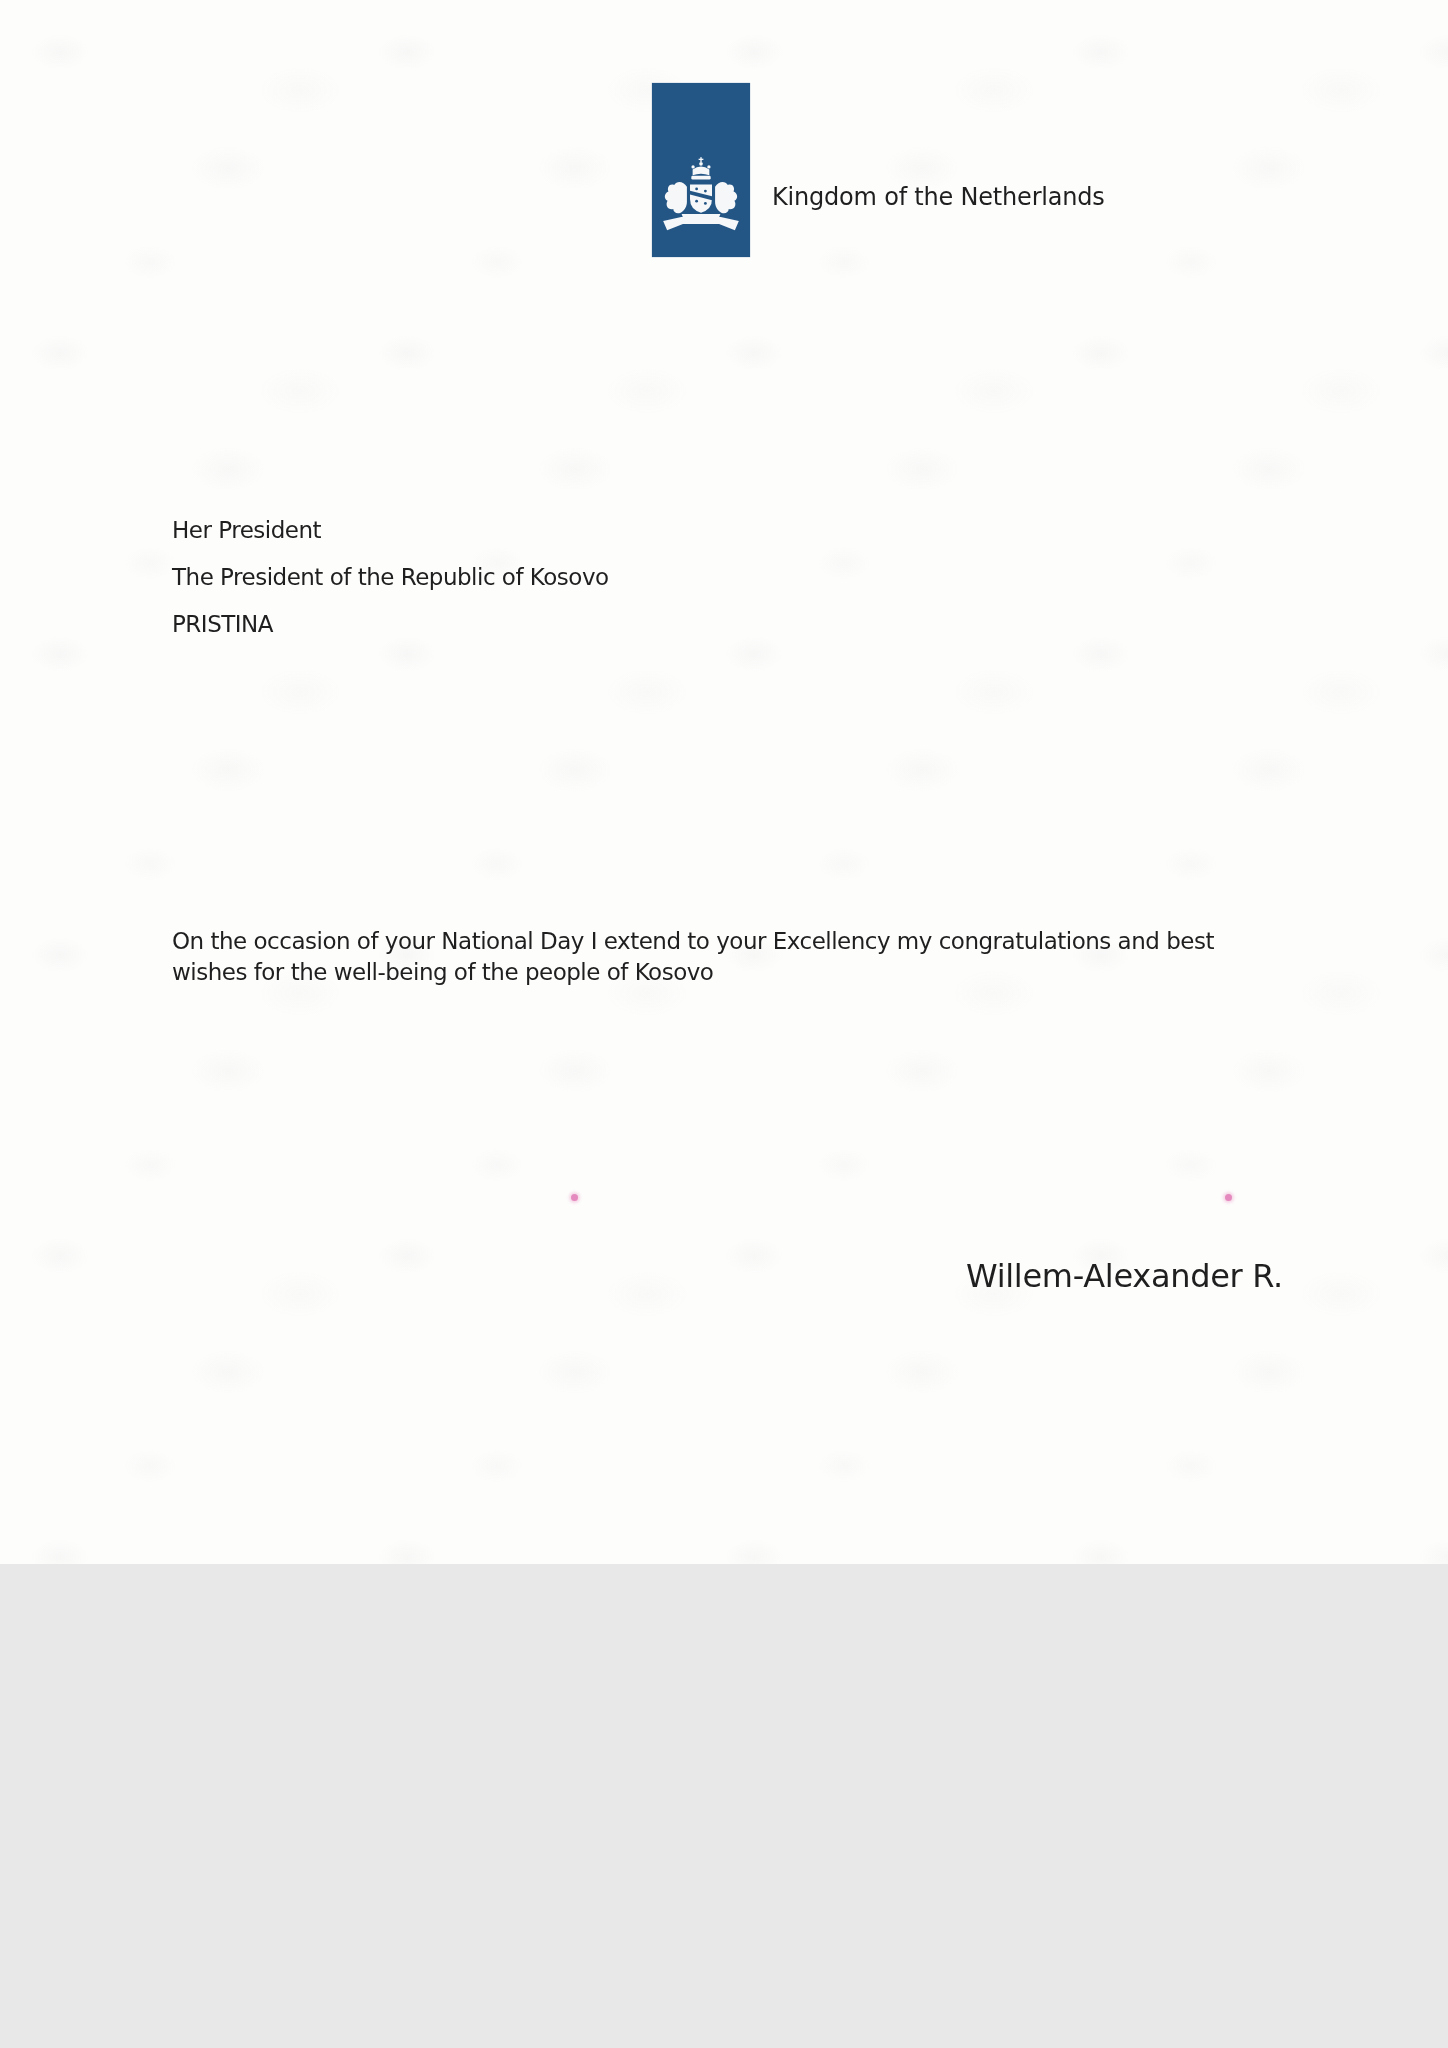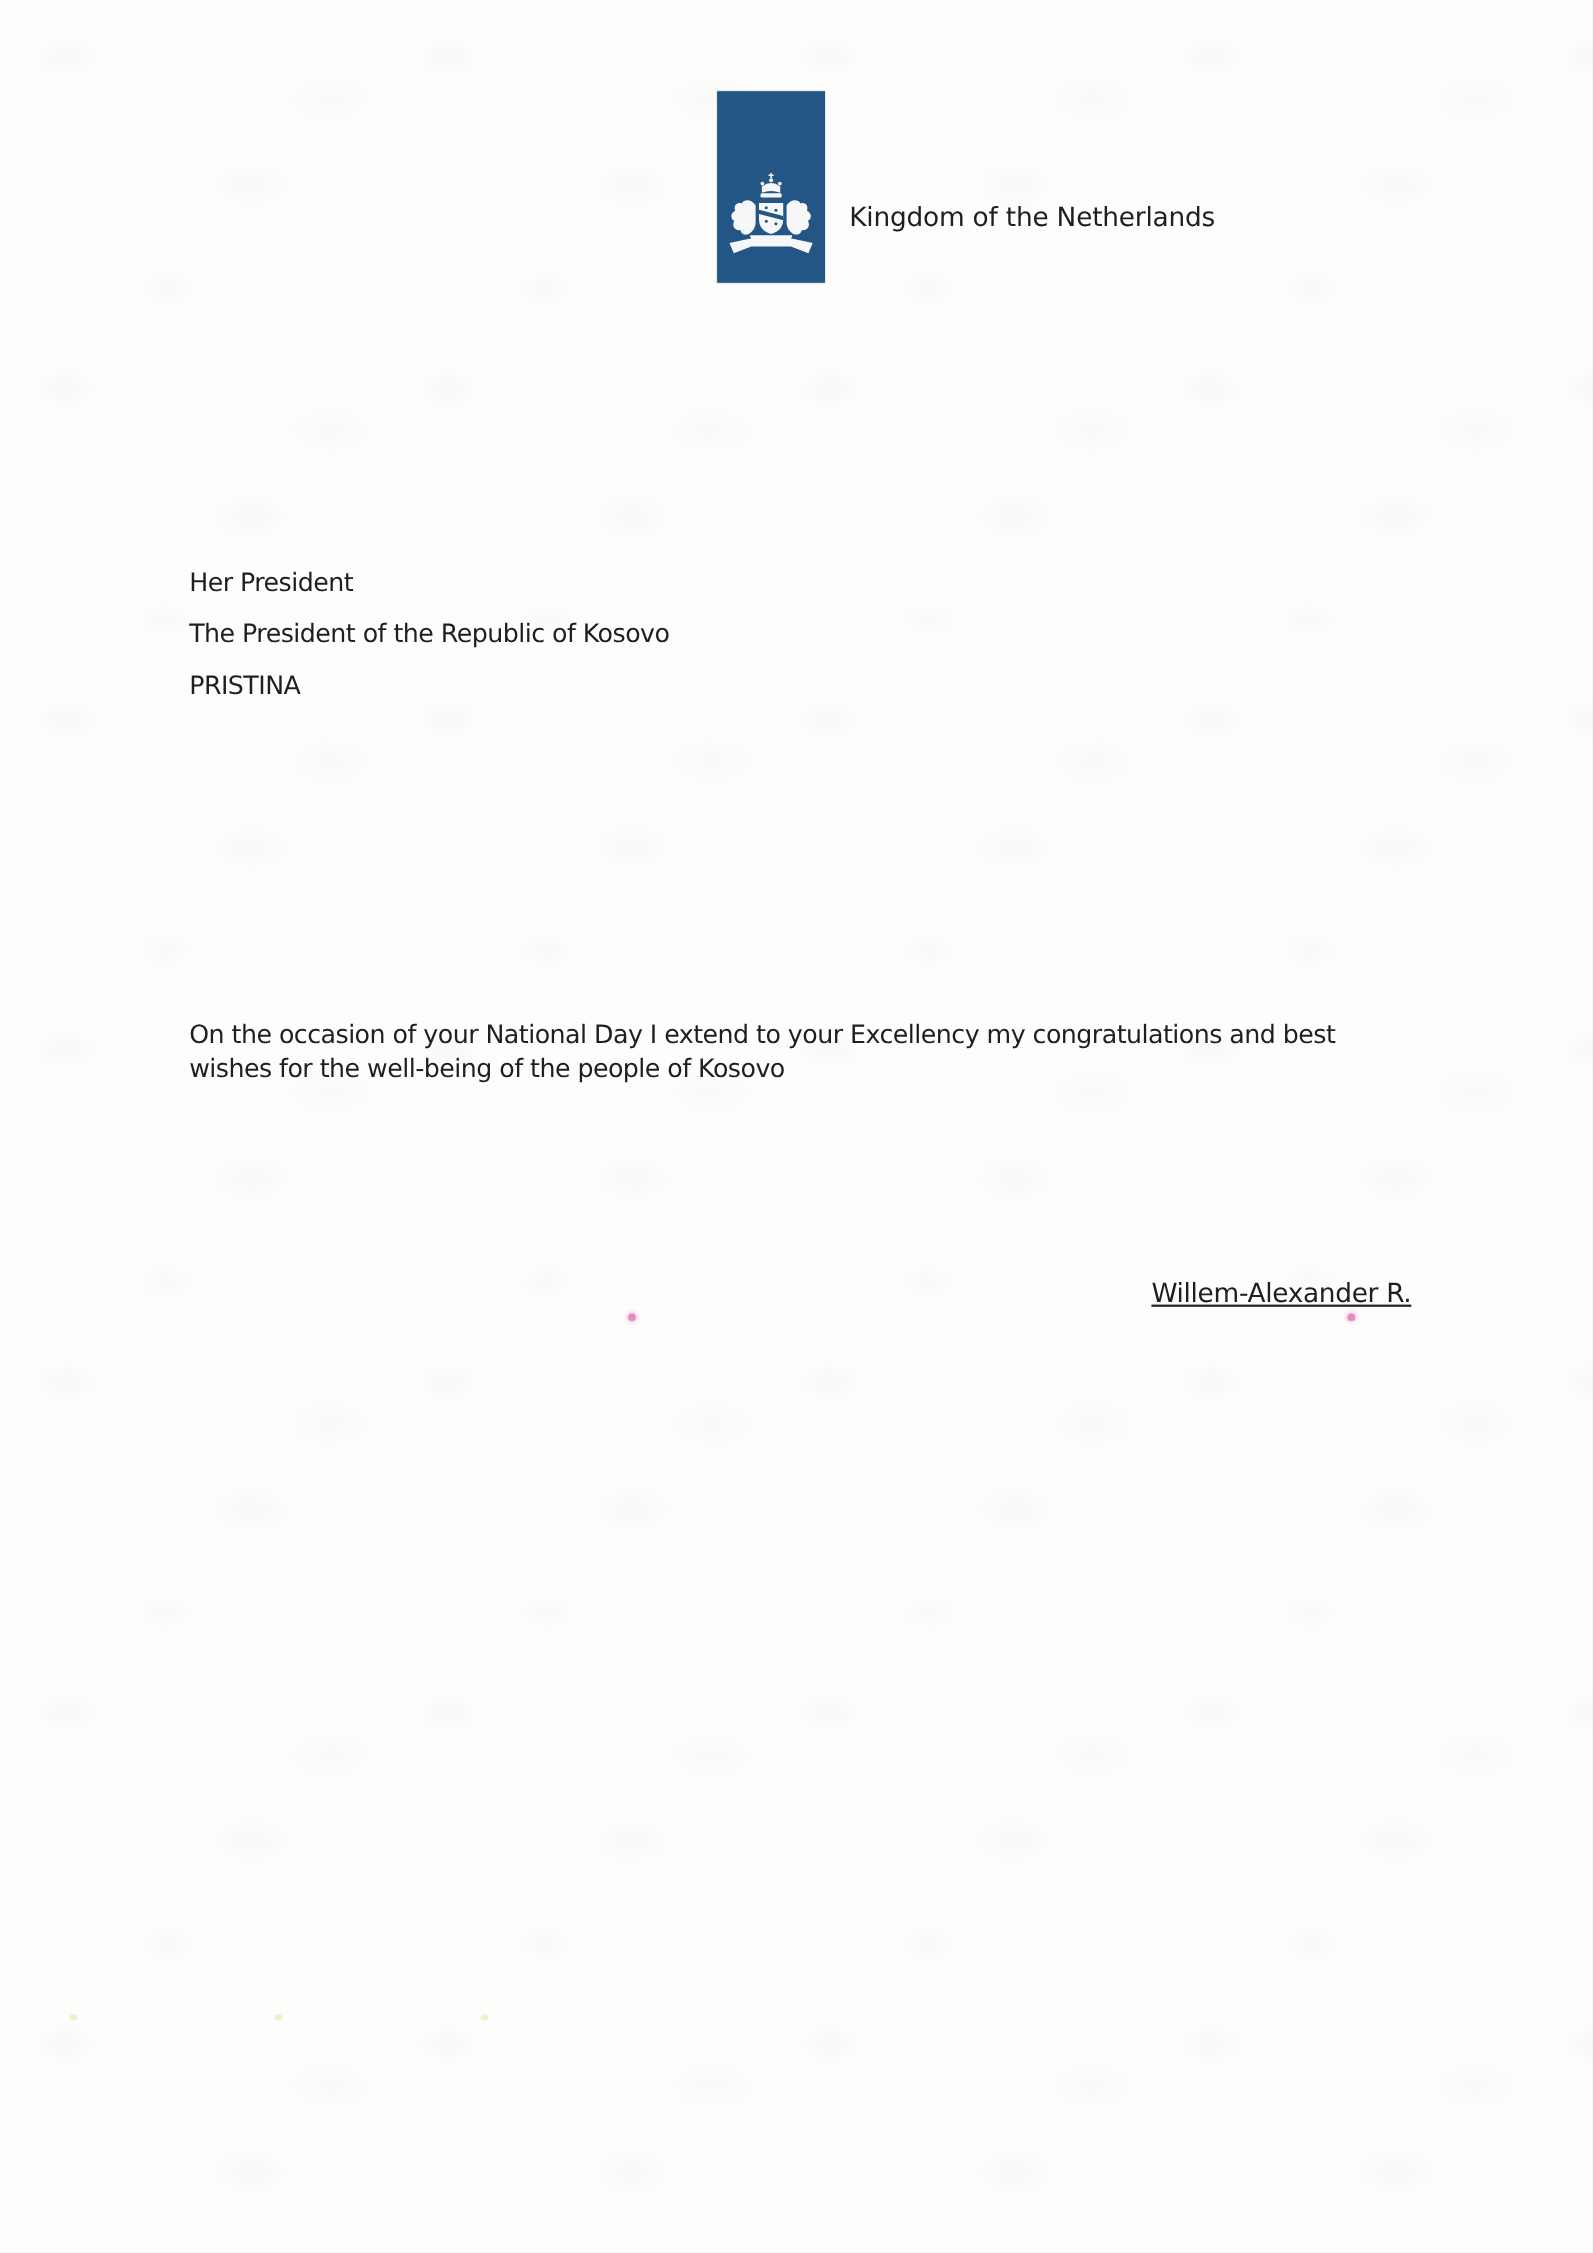--- a/index.html
+++ b/index.html
@@ -3,21 +3,21 @@
 <meta charset="utf-8">
 <style>
   html, body {
     margin: 0;
     padding: 0;
     background: #e8e8e8;
   }
   .page {
     position: relative;
     width: 1448px;
-    height: 2048px;
+    height: 1564px;
     margin: 0 auto;
     background-color: #fdfdfc;
     background-image:
       radial-gradient(42px 26px at 60px 52px,  rgba(110,112,120,0.040), transparent 70%),
       radial-gradient(54px 32px at 228px 168px, rgba(110,112,120,0.034), transparent 70%),
       radial-gradient(38px 24px at 150px 262px, rgba(110,112,120,0.030), transparent 70%),
       radial-gradient(60px 34px at 300px 90px,  rgba(110,112,120,0.026), transparent 70%);
     background-size: 347px 301px;
     background-repeat: repeat;
     overflow: hidden;
@@ -74,26 +74,25 @@
   .letter-body .line {
     font-size: 23px;
     line-height: 31px;
     letter-spacing: -0.5px;
     white-space: nowrap;
   }
 
   
   .signature {
     position: absolute;
-    top: 1162px;
+    top: 1257px;
     right: 165px;
-    font-size: 24px;
+    font-size: 32px;
     letter-spacing: -0.3px;
     white-space: nowrap;
-    text-decoration: underline;
   }
 
   
   .reg-dot {
     position: absolute;
     width: 7px;
     height: 7px;
     border-radius: 50%;
     background: var(--registration-mark-pink, #e176b4);
     box-shadow: 0 0 3px 2px rgba(233,150,195,0.45);

